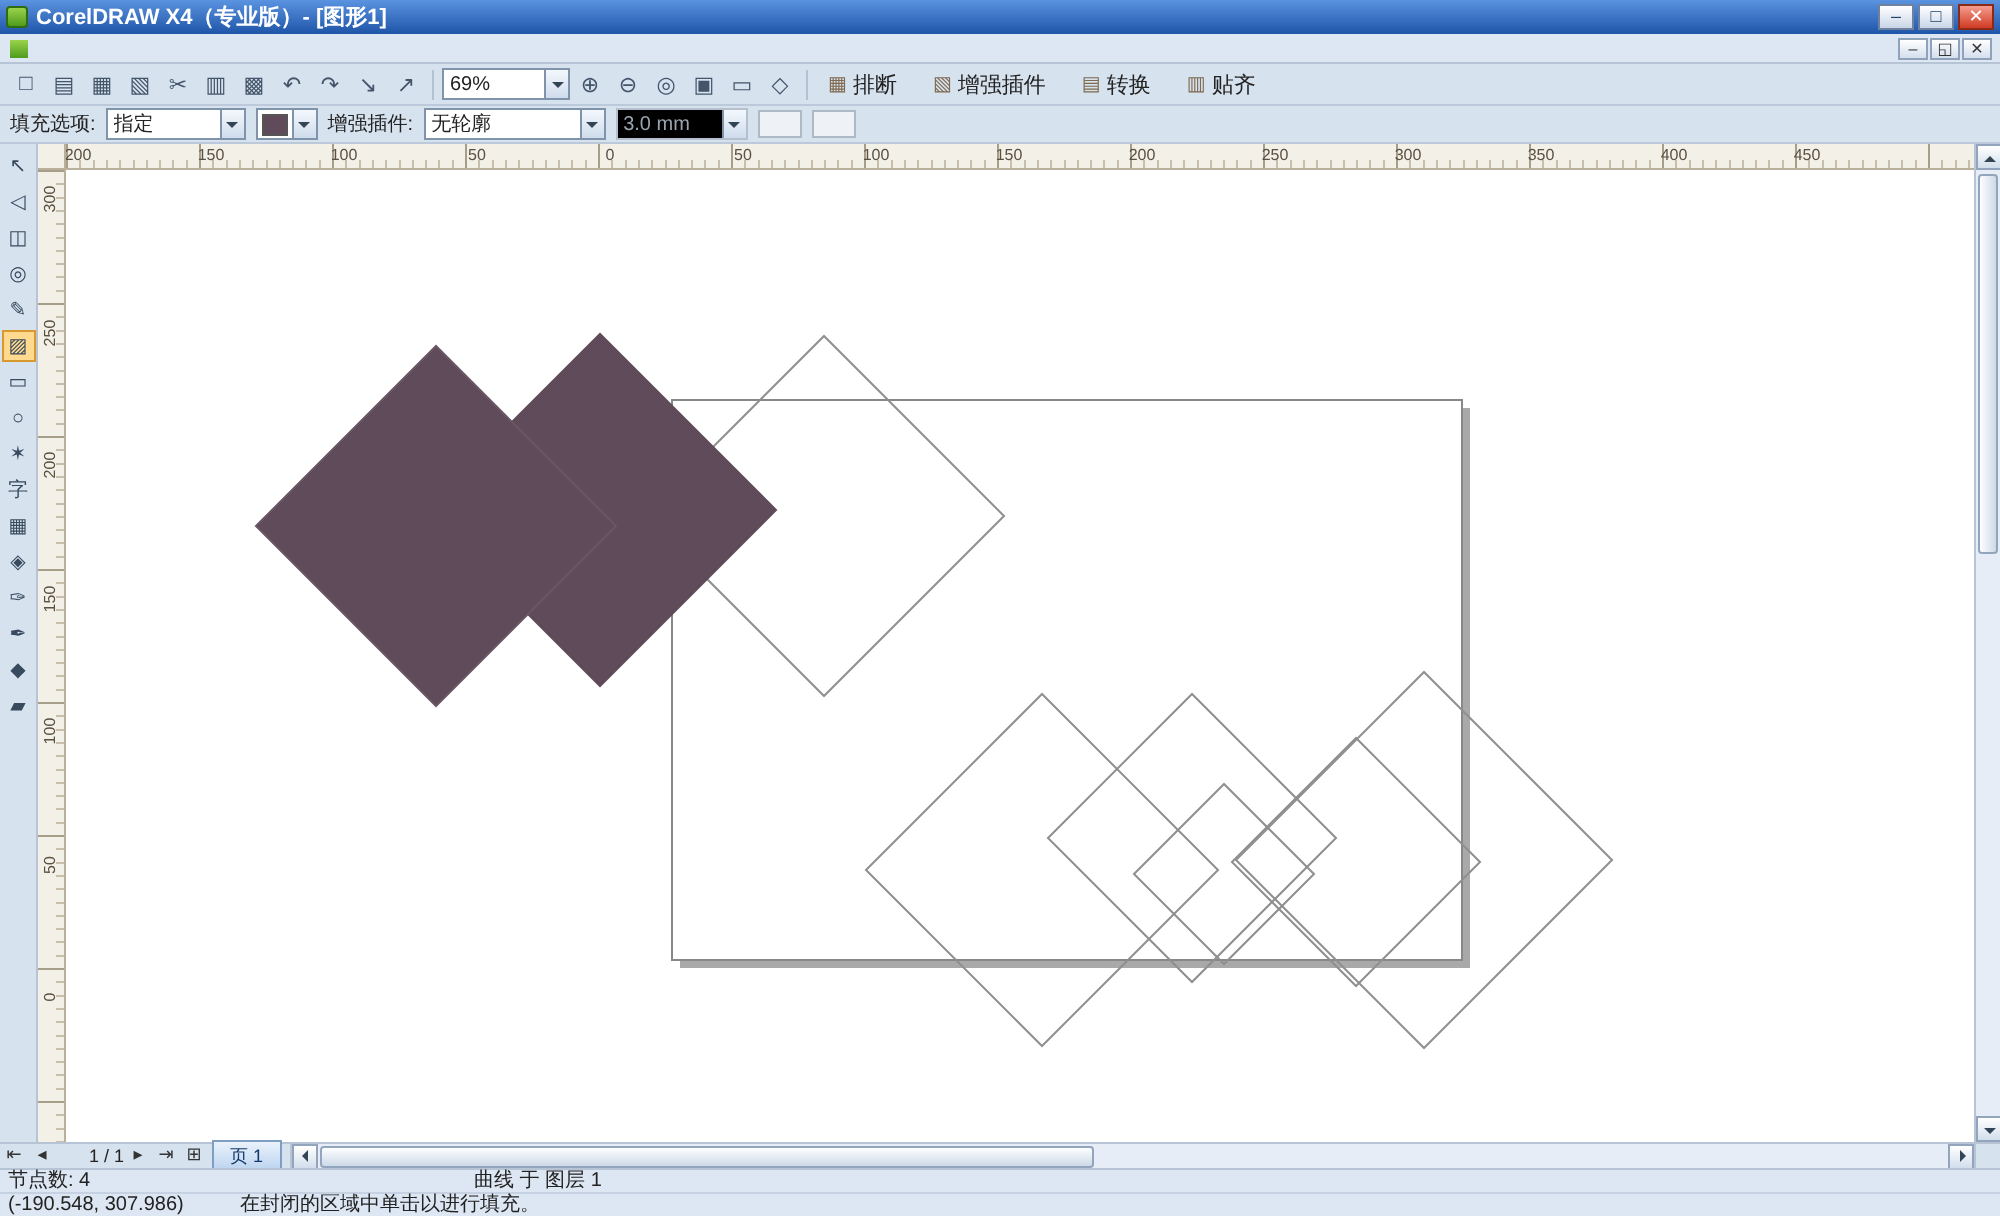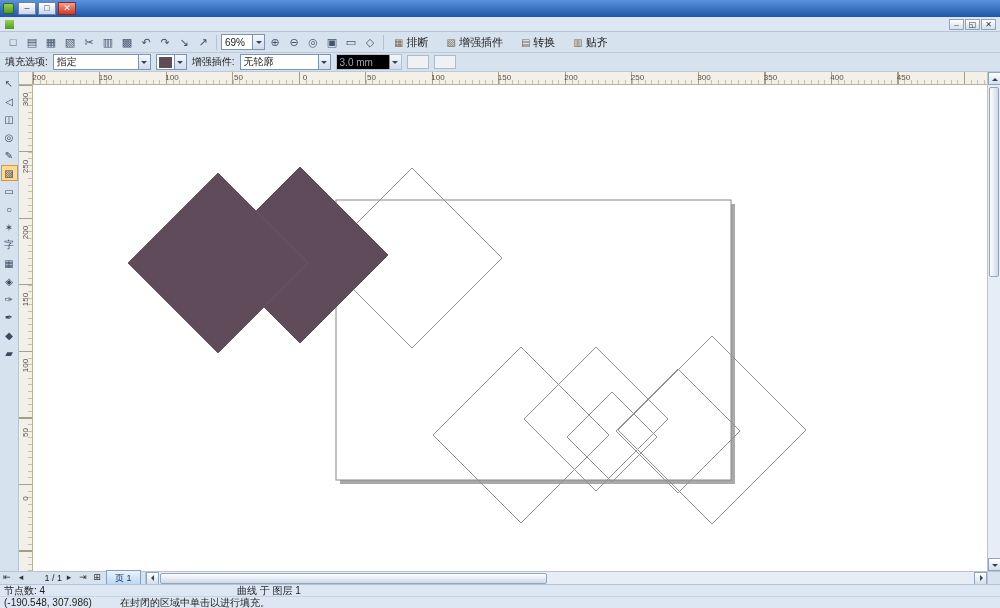--- a/index.html
+++ b/index.html
@@ -23,21 +23,21 @@
 .tbtn{min-width:18px;height:17px;display:inline-flex;align-items:center;justify-content:center;font-size:11px;color:#44556a;padding:0 1px}
 .tbtn.text{gap:3px;padding:0 6px;color:#222;font-size:11px}
 .tico{color:#7d6a4f;font-size:10px}
 .sep{width:1px;height:15px;background:#b3c1d2;margin:0 3px;flex:none}
 .combo{height:16px;background:#fff;border:1px solid #7f93ab;display:inline-flex;align-items:center;padding-left:3px}
 .combo .val{flex:1;white-space:nowrap;font-size:10px;overflow:hidden}
 .carrow{width:12px;height:100%;margin-left:2px;background:linear-gradient(#f4f8fd,#cfdcec);border-left:1px solid #7f93ab;display:flex;align-items:center;justify-content:center;flex:none}
 .carrow::after{content:"";border:3px solid transparent;border-top-color:#334455;margin-top:3px}
 .combo.disabled{background:#000000;border-color:#b4c0ce}
 .combo.disabled .val{color:#9aa4b0}
-.w52{width:44px}.w74{width:98px}.w66{width:66px}.w84{width:91px}
+.w52{width:64px}.w74{width:70px}.w66{width:66px}.w84{width:91px}
 
 .propbar{height:19px;display:flex;align-items:center;background:#d7e2ef;border-bottom:1px solid #bcc9da;padding:0 5px;gap:5px;font-size:10px}
 .plabel{white-space:nowrap}
 .swatchbox{height:16px;display:inline-flex;align-items:center;border:1px solid #7f93ab;background:#fff;padding-left:2px}
 .swatch{width:13px;height:11px;border:1px solid #555}
 .spin{width:22px;height:14px;border:1px solid #aeb9c6;background:#eef1f5}
 
 .workspace{position:absolute;top:72px;left:0;right:0;bottom:37px;background:#fff}
 .toolbox{position:absolute;left:0;top:0;bottom:0;width:19px;background:#d7e2ef;border-right:1px solid #b6c4d6;display:flex;flex-direction:column;align-items:center;padding-top:3px;gap:2px;z-index:3}
 .tool{width:17px;height:16px;display:flex;align-items:center;justify-content:center;font-size:10px;color:#384a5e;border:1px solid transparent}
@@ -75,20 +75,21 @@
 .status1 .obj{position:absolute;left:237px}
 .status2{position:absolute;left:0;right:0;bottom:0;height:12px;background:#dde7f3;border-top:1px solid #c6d2e2;font-size:10px;line-height:11px}
 .status2 .coords{position:absolute;left:4px}
 .status2 .hint{position:absolute;left:120px}
 </style>
 </head>
 <body>
 
 <div class="titlebar">
   <span class="appicon"></span>
+  <span class="title">CorelDRAW X4（专业版）- [图形1]</span>
   <span class="winbtns">
     <span class="wbtn">–</span>
     <span class="wbtn">□</span>
     <span class="wbtn close">✕</span>
   </span>
 </div>
 
 <div class="menubar">
   <span class="mdiicon"></span>
   <span class="mdi">

